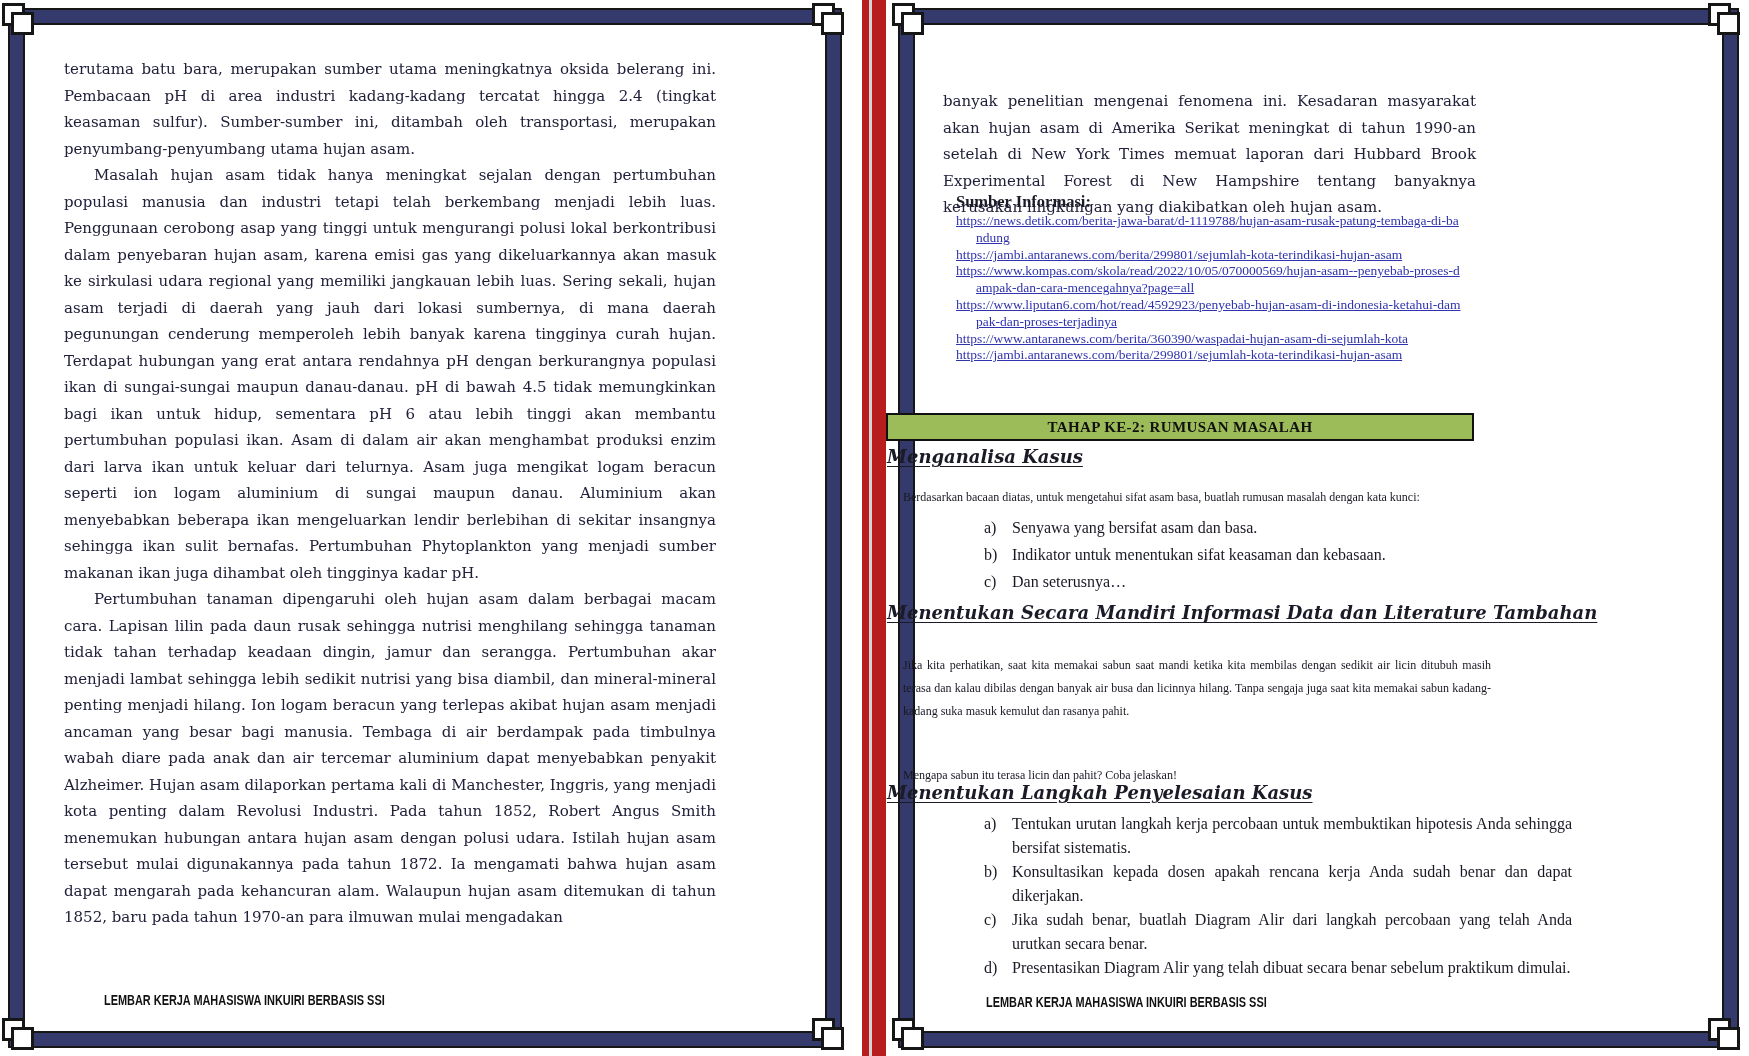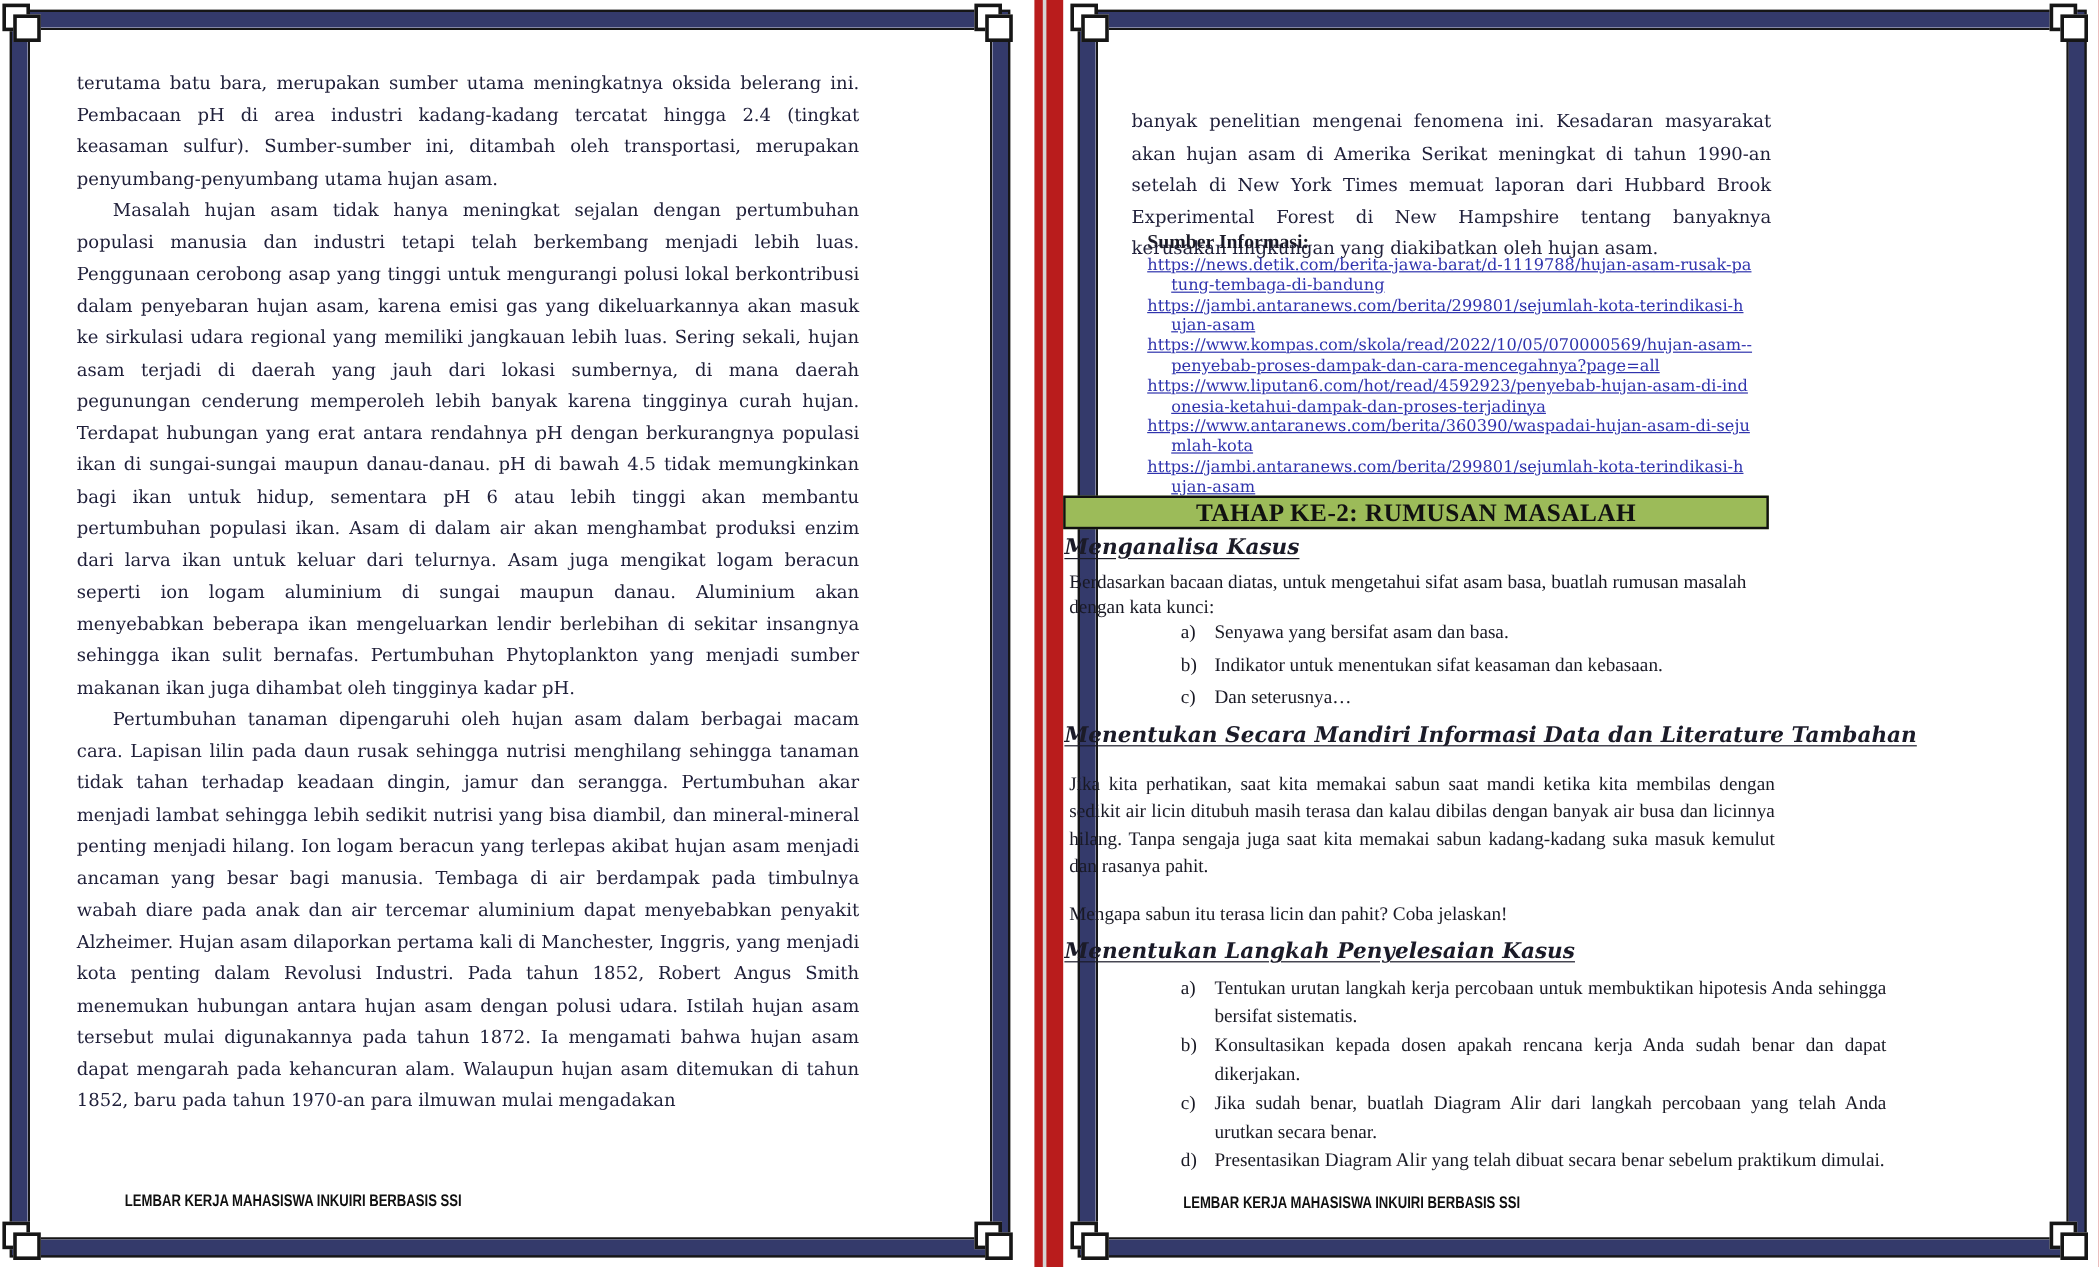--- a/index.html
+++ b/index.html
@@ -27,31 +27,31 @@
   .body-text p{margin:0;}
   .body-text p.indent{text-indent:30px;}
 
   .footer{position:absolute;font-family:"Liberation Sans",sans-serif;font-weight:800;
           font-size:14px;color:#101010;white-space:nowrap;}
   .footer span{display:inline-block;transform:scaleX(0.78);transform-origin:left center;letter-spacing:0px;}
 
   .src-heading{position:absolute;font-family:"Liberation Serif",serif;font-weight:bold;font-size:16.5px;color:#1b1b28;}
   .links{position:absolute;width:505px;font-size:13.5px;line-height:16.8px;}
   .links a{display:block;color:var(--link-blue,#2F33AD);text-decoration:underline;
-           padding-left:20px;text-indent:-20px;word-break:break-all;cursor:pointer;}
+           padding-left:20px;text-indent:-20px;word-break:break-all;cursor:pointer;font-family:Liberation Serif, serif;}
 
   .banner{position:absolute;border:2px solid #111111;background:var(--banner-green,#9CBB59);
-          text-align:center;font-family:"Liberation Serif",serif;font-weight:bold;font-size:21px;
+          text-align:center;font-family:"Liberation Serif",serif;font-weight:bold;font-size:15px;
           color:#111111;line-height:24px;letter-spacing:0.4px;}
 
   .sec-heading{position:absolute;font-family:"DejaVu Serif",serif;font-style:italic;font-weight:bold;
                font-size:18px;color:#1b1b28;text-decoration:underline;text-underline-offset:3px;text-align:center;}
 
   .ser{font-family:"Liberation Serif",serif;color:#191924;}
-  .para{position:absolute;margin:4px;font-size:16px;}
+  .para{position:absolute;margin:16px;font-size:12px;}
   .jus{text-align:justify;}
 
   .olist{position:absolute;}
   .olist .li{display:flex;align-items:flex-start;}
   .olist .mk{flex:0 0 28px;}
   .olist .tx{flex:1;}
   .list-analisa{padding-left:98px;font-size:16px;line-height:27px;}
   .list-langkah{padding-left:98px;font-size:16px;line-height:24px;}
   .list-langkah .tx{text-align:justify;}
 </style>

